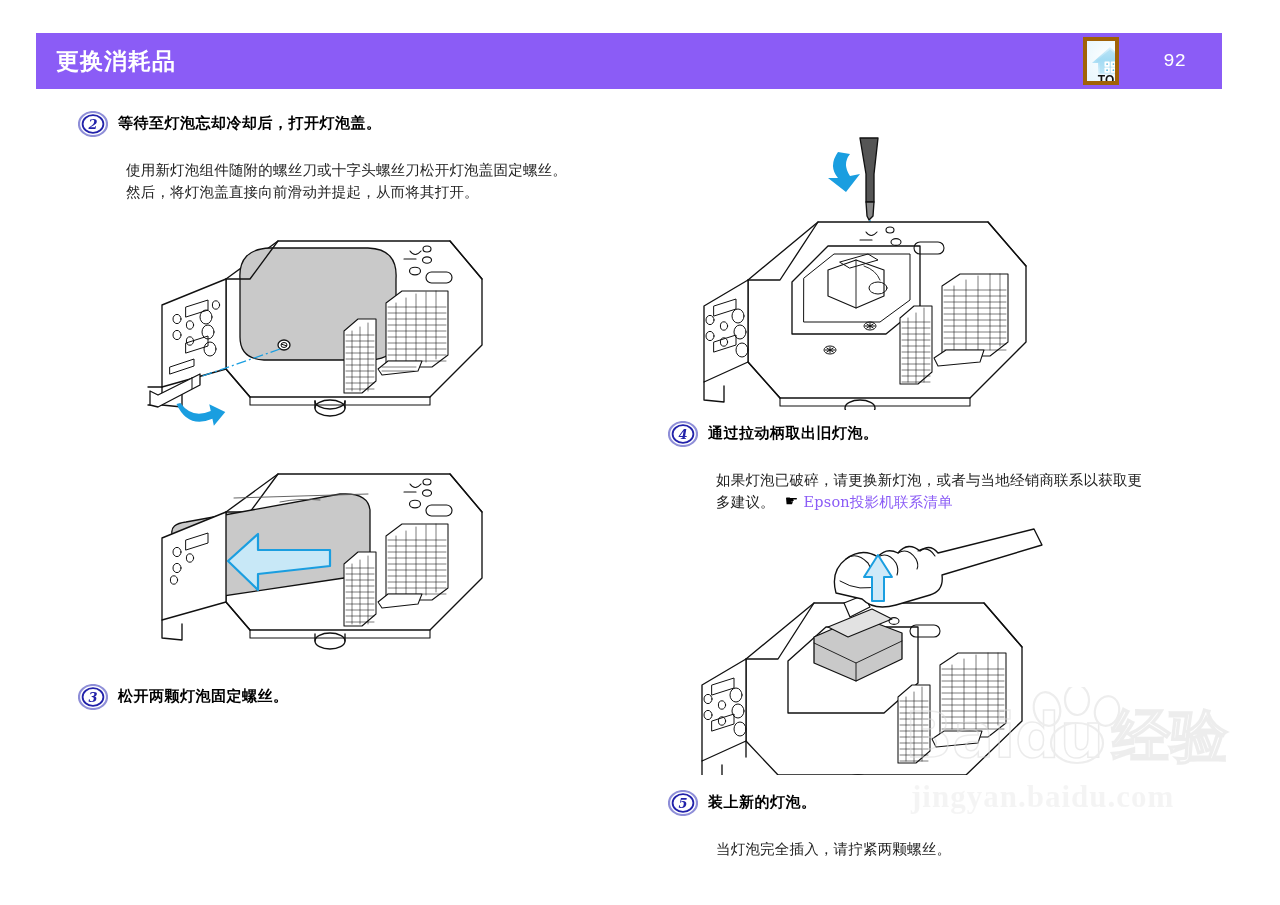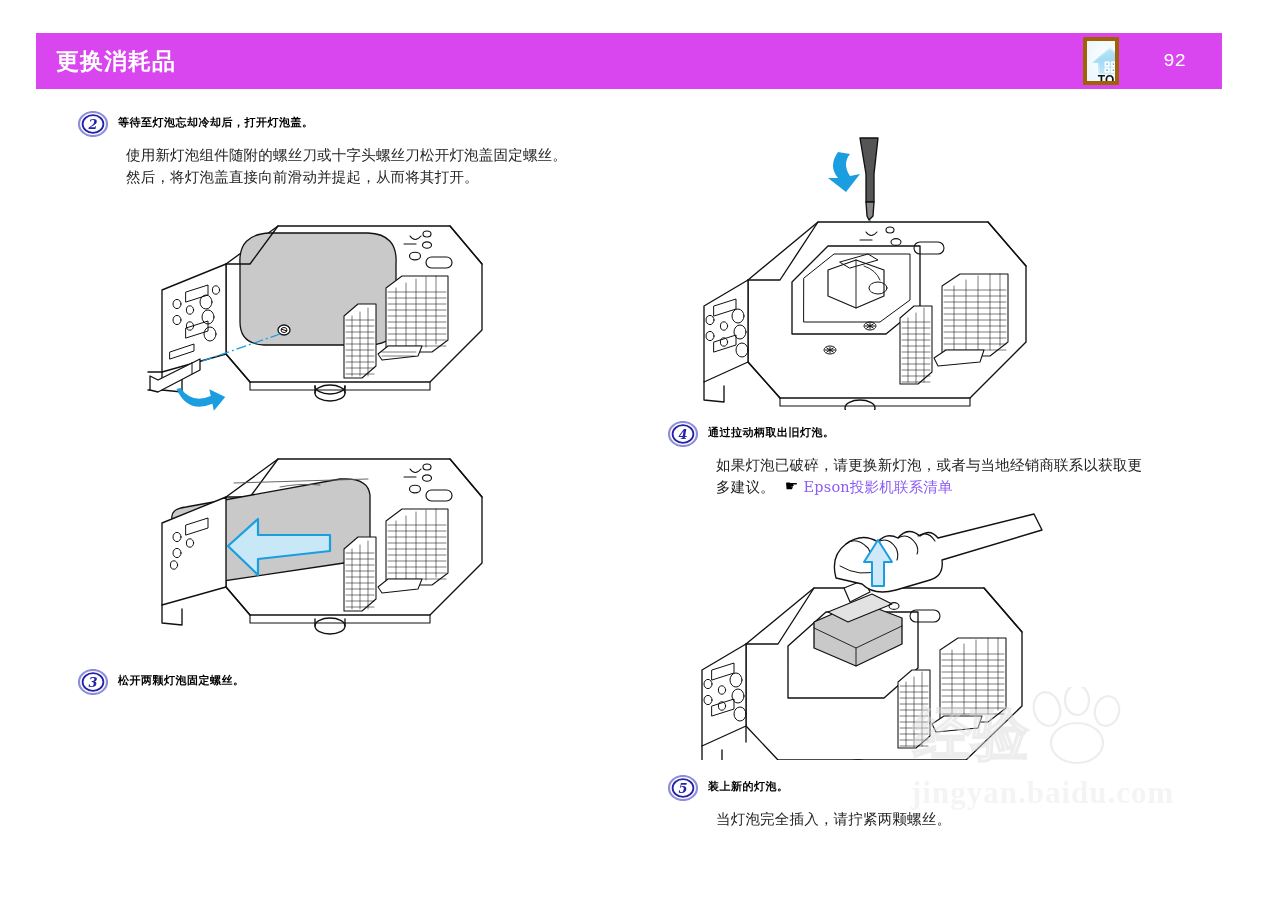--- a/index.html
+++ b/index.html
@@ -14,21 +14,21 @@
     position: relative;
     width: 1280px; height: 905px;
     background: #ffffff;
   }
 
   
   .header-bar {
     position: absolute;
     left: 36px; top: 33px;
     width: 1186px; height: 56px;
-    background: #d946ef;
+    background: #8b5cf6;
   }
   .header-title {
     position: absolute;
     left: 20px; top: 50%;
     transform: translateY(-50%);
     color: #ffffff;
     font-size: 23px;
     font-weight: bold;
     letter-spacing: 1px;
     font-family: "DejaVu Sans", "Liberation Sans", sans-serif;
@@ -63,31 +63,31 @@
     gap: 10px;
   }
   .step-num {
     flex: 0 0 auto;
     width: 30px; height: 26px;
     position: relative;
     margin-top: 1px;
   }
   .step-num svg { display: block; }
   .step-title {
-    font-size: 11px;
+    font-size: 15px;
     font-weight: bold;
     color: #000000;
     line-height: 22px;
     letter-spacing: 0.5px;
     font-family: "DejaVu Sans", "Liberation Sans", sans-serif;
     padding-top: 2px;
   }
   .step-body {
     margin-left: 48px;
-    margin-top: 7px;
+    margin-top: 22px;
     font-size: 14.5px;
     line-height: 22px;
     color: #222222;
     letter-spacing: 0.2px;
     font-family: "DejaVu Serif", "Liberation Serif", serif;
   }
   .step-body .line { white-space: nowrap; }
   .link-ref {
     color: #8b5cf6;
     font-family: "DejaVu Serif", "Liberation Serif", serif;
@@ -525,20 +525,21 @@
       </div>
       <div class="step-body">
         <div class="line">当灯泡完全插入，请拧紧两颗螺丝。</div>
       </div>
     </div>
 
   </div>
 
   <div class="watermark">
     <div class="wm-row">
+      <span class="wm-text">Baidu</span>
       <span class="wm-cn">经验</span>
     </div>
     <div class="wm-url">jingyan.baidu.com</div>
     <svg class="wm-paw" width="120" height="78" viewBox="0 0 120 78">
       <g fill="none" stroke="#dcdcdc" stroke-width="2.2">
         <ellipse cx="24" cy="22" rx="13" ry="17" transform="rotate(-14 24 22)"></ellipse>
         <ellipse cx="54" cy="13" rx="12" ry="15" transform="rotate(-3 54 13)"></ellipse>
         <ellipse cx="84" cy="24" rx="12" ry="15" transform="rotate(14 84 24)"></ellipse>
         <ellipse cx="54" cy="56" rx="26" ry="20"></ellipse>
       </g>

